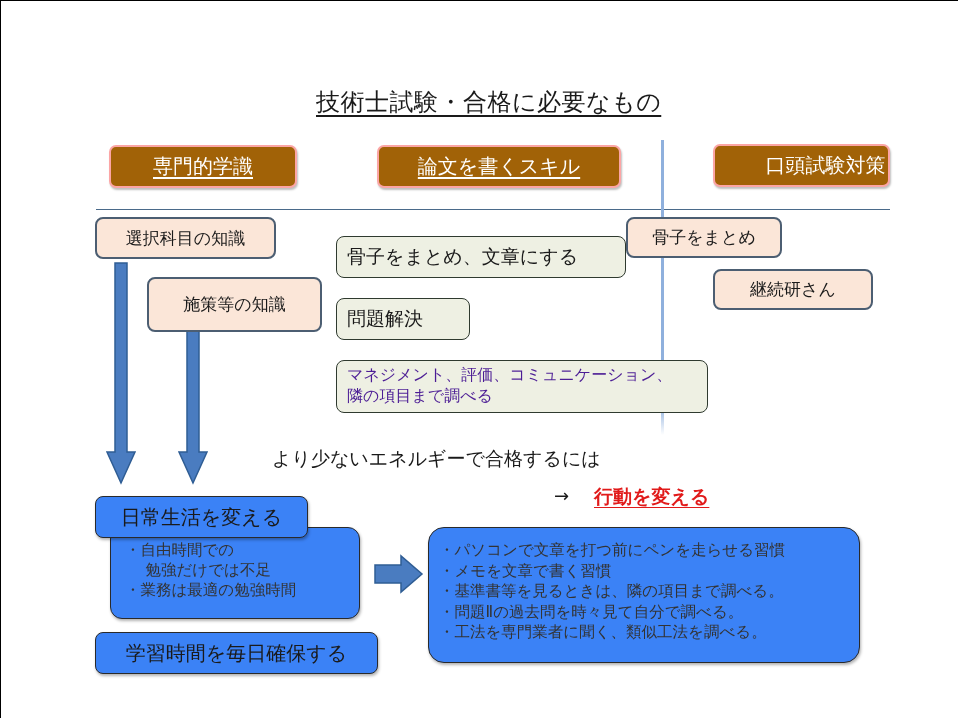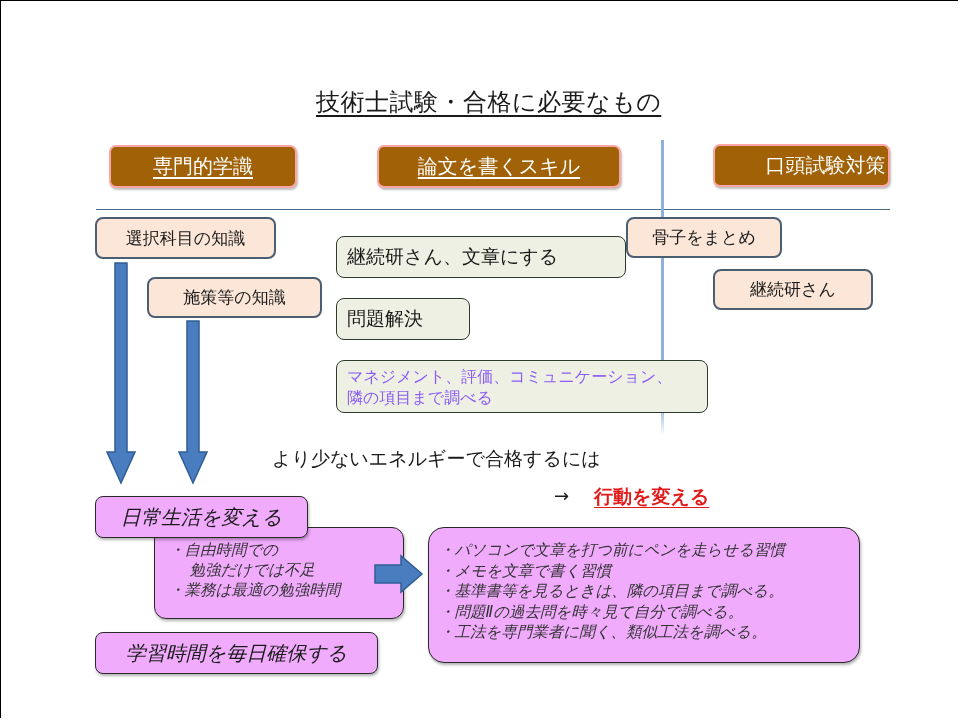--- a/index.html
+++ b/index.html
@@ -32,35 +32,34 @@
     font-size: 17px; display: flex; align-items: center; justify-content: center;
     white-space: nowrap;
   }
   .green {
     background: #eef0e3; border: 1.5px solid #2f3a2f; border-radius: 8px;
     font-size: 19px; display: flex; align-items: center; padding-left: 10px;
     white-space: nowrap;
   }
   .green.small {
     font-size: 16px; line-height: 21px; align-items: flex-start; padding-top: 5px;
-    color: #8b5cf6; display: block;
+    color: #4c1d95; display: block; font-family: Liberation Mono, monospace;
   }
   .sub-heading {
     left: 272px; top: 446px; font-size: 19px; 
     text-underline-offset: 5px; white-space: nowrap;
   }
   .arrow-text { left: 554px; top: 485px; font-size: 18px; white-space: nowrap; }
   .red-text {
     left: 594px; top: 484px; font-size: 19px; color: #e11a1a; font-weight: bold;
     text-decoration: underline; text-underline-offset: 4px; white-space: nowrap;
   }
   .yellow {
-    background: #f0abfc; border: 1.5px solid #2a2a2a; border-radius: 12px;
+    background: #3b82f6; border: 1.5px solid #2a2a2a; border-radius: 12px;
     box-shadow: 1px 2px 3px rgba(0,0,0,0.3);
-    font-style: italic;
   }
   .yellow.label {
     font-size: 20px; display: flex; align-items: center; justify-content: center;
     white-space: nowrap; border-radius: 8px;
   }
   .yellow.list {
     font-size: 15.5px; line-height: 20px; color: #333;
   }
   .list-line { white-space: nowrap; }
   svg { position: absolute; overflow: visible; }
@@ -88,47 +87,47 @@
 <svg style="left:106px;top:262px;" width="30" height="222">
   <polygon points="9,1 21,1 21,190 29,190 15,221 1,190 9,190" fill="#4a7cc0" stroke="#2f5d94" stroke-width="1.5"></polygon>
 </svg>
 <svg style="left:178px;top:320px;" width="30" height="164">
   <polygon points="9,1 21,1 21,132 29,132 15,163 1,132 9,132" fill="#4a7cc0" stroke="#2f5d94" stroke-width="1.5"></polygon>
 </svg>
 
 <div class="abs peach" style="left:95px;top:217px;width:181px;height:42px;">
   <span>選択科目の知識</span>
 </div>
-<div class="abs peach" style="left:147px;top:277px;width:175px;height:41px;">
+<div class="abs peach" style="left:147px;top:277px;width:175px;height:55px;">
   <span>施策等の知識</span>
 </div>
 
 <div class="abs green" style="left:336px;top:236px;width:290px;height:42px;">
-  <span>継続研さん、文章にする</span>
+  <span>骨子をまとめ、文章にする</span>
 </div>
 <div class="abs green" style="left:336px;top:298px;width:134px;height:42px;text-align:center;">
   <span>問題解決</span>
 </div>
 <div class="abs green small" style="left:336px;top:360px;width:372px;height:53px;">
   <div>マネジメント、評価、コミュニケーション、</div>
   <div>隣の項目まで調べる</div>
 </div>
 
 <div class="abs peach" style="left:626px;top:217px;width:156px;height:41px;">
   <span>骨子をまとめ</span>
 </div>
 <div class="abs peach" style="left:713px;top:269px;width:160px;height:41px;">
   <span>継続研さん</span>
 </div>
 
 <div class="abs sub-heading">より少ないエネルギーで合格するには</div>
 <div class="abs arrow-text">→</div>
 <div class="abs red-text">行動を変える</div>
 
-<div class="abs yellow list" style="left:110px;top:527px;width:250px;height:92px;padding:12px 0 0 14px;margin-left:44px;">
+<div class="abs yellow list" style="left:110px;top:527px;width:250px;height:92px;padding:12px 0 0 14px;">
   <div class="list-line">・自由時間での</div>
   <div class="list-line">　 勉強だけでは不足</div>
   <div class="list-line">・業務は最適の勉強時間</div>
 </div>
 <div class="abs yellow label" style="left:95px;top:496px;width:213px;height:42px;">
   <span>日常生活を変える</span>
 </div>
 
 <div class="abs yellow label" style="left:95px;top:632px;width:283px;height:42px;">
   <span>学習時間を毎日確保する</span>

